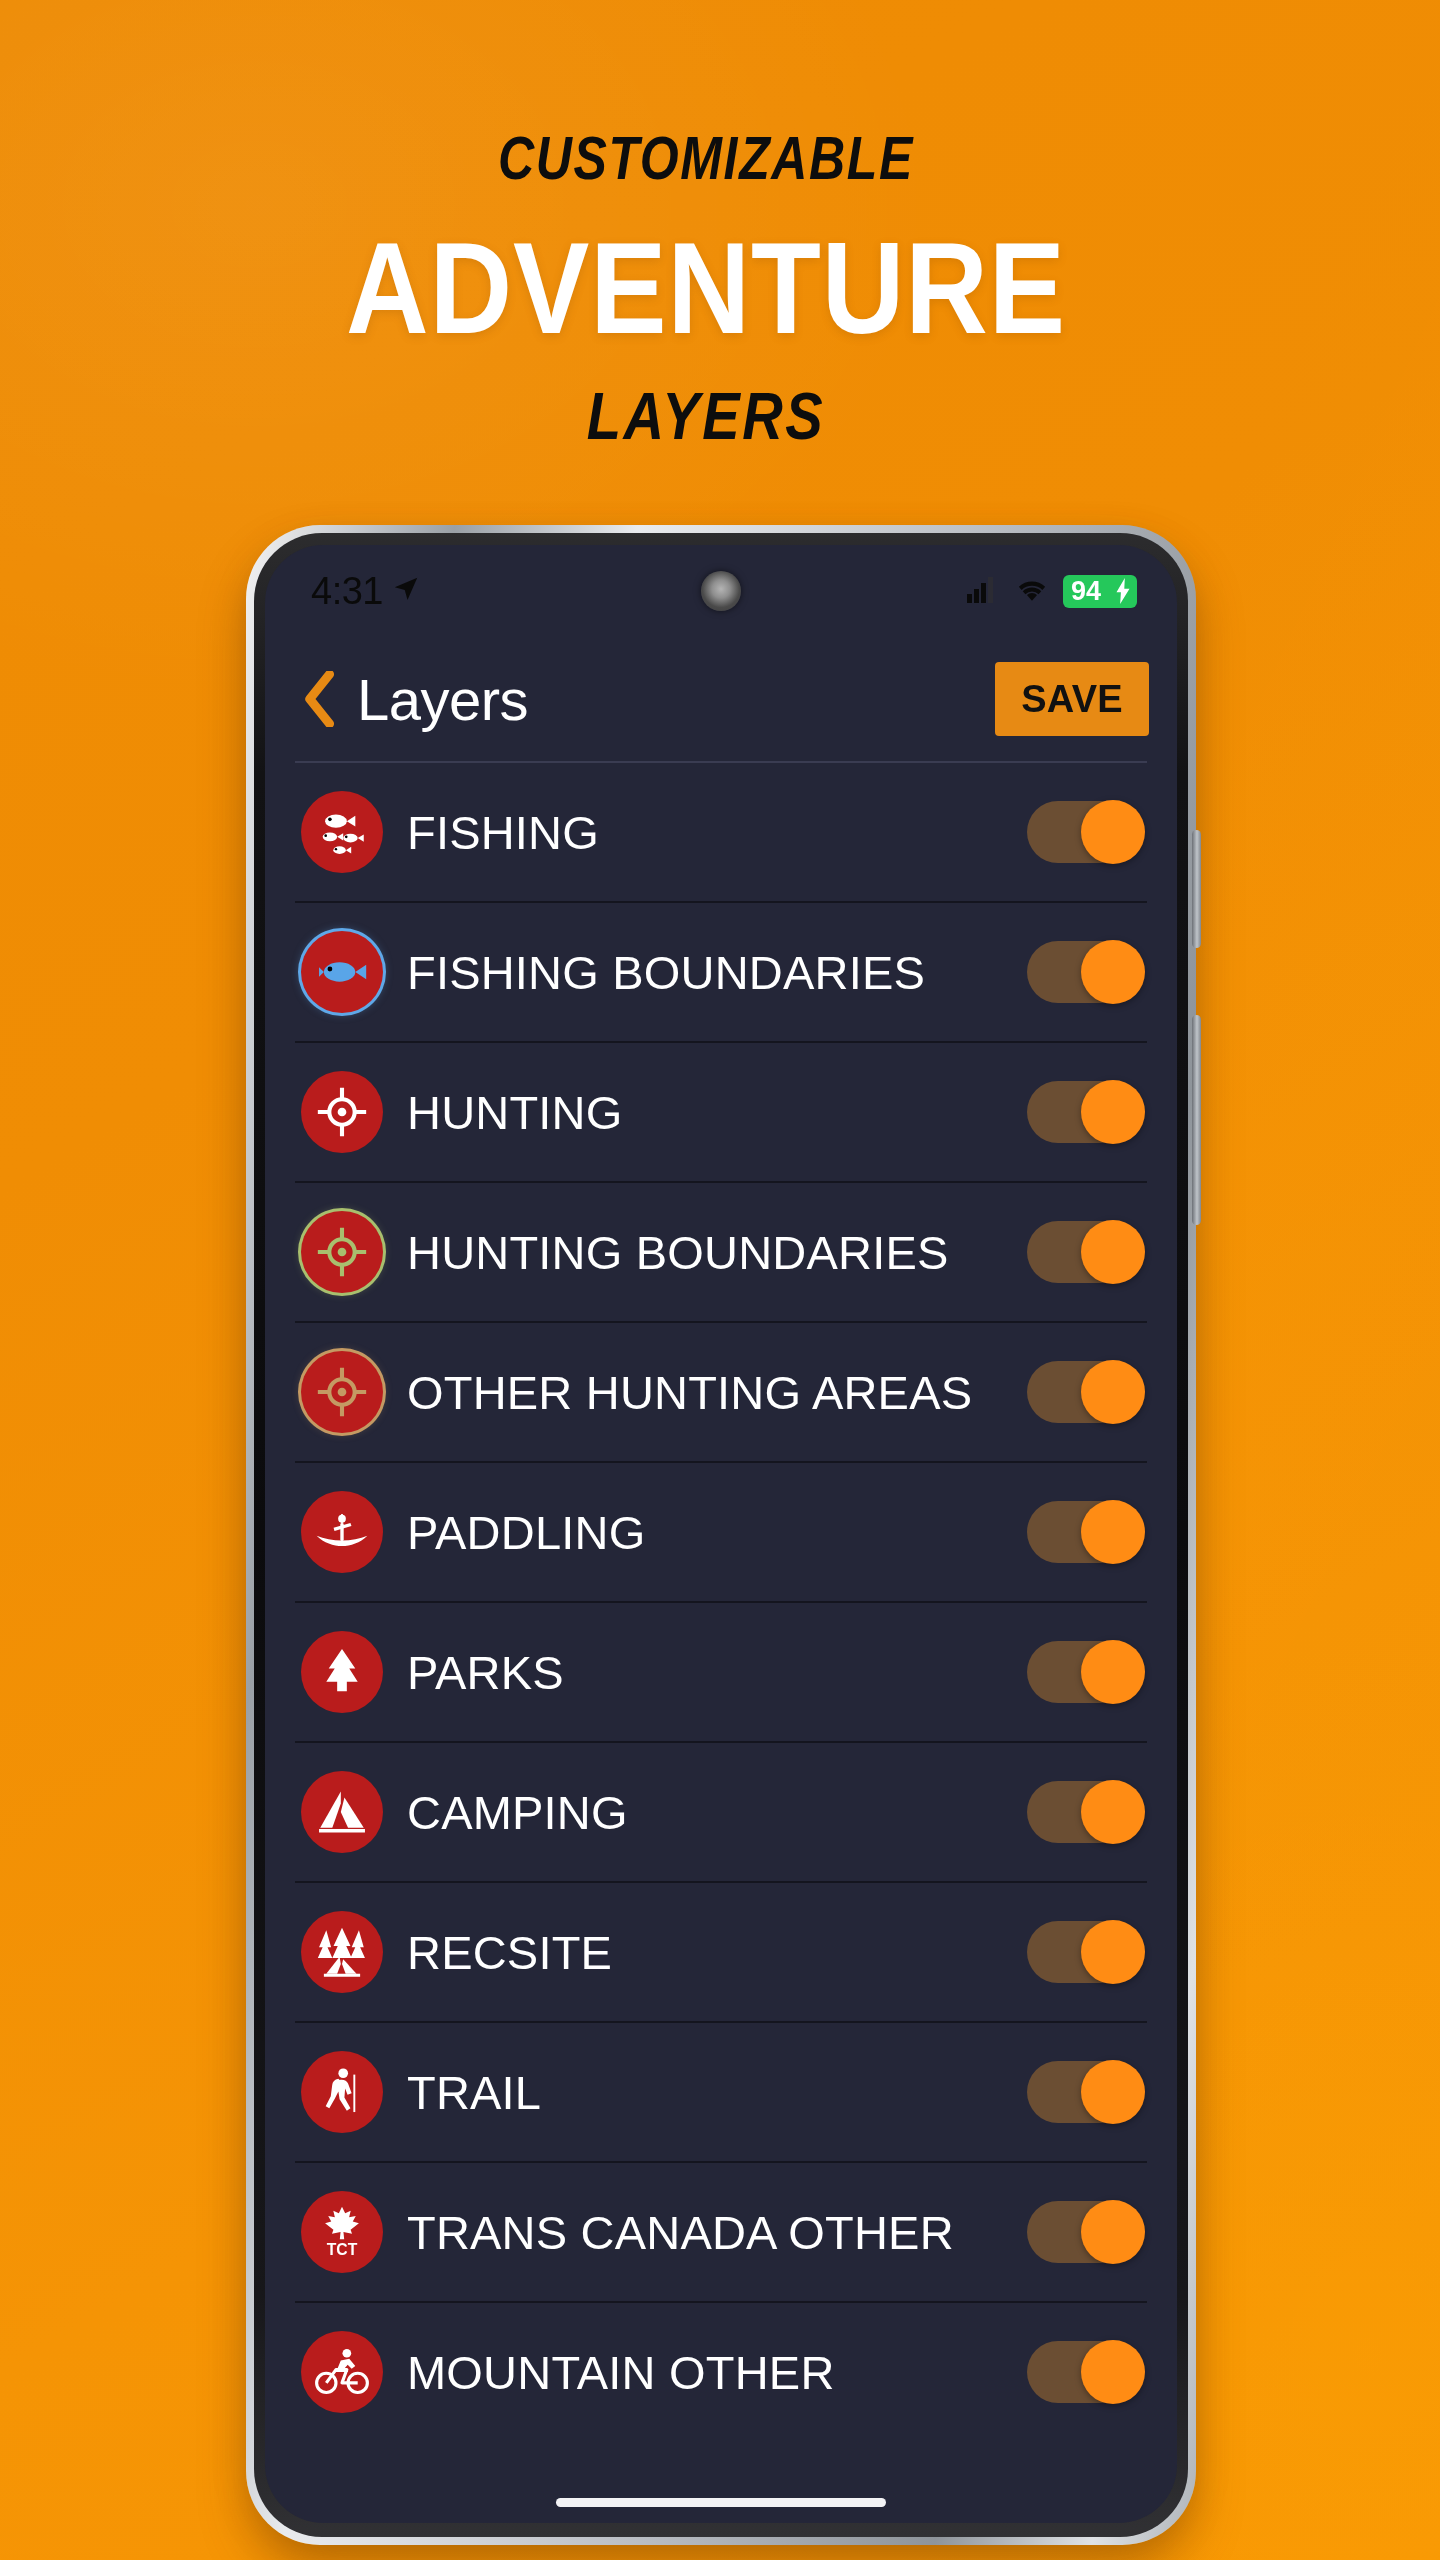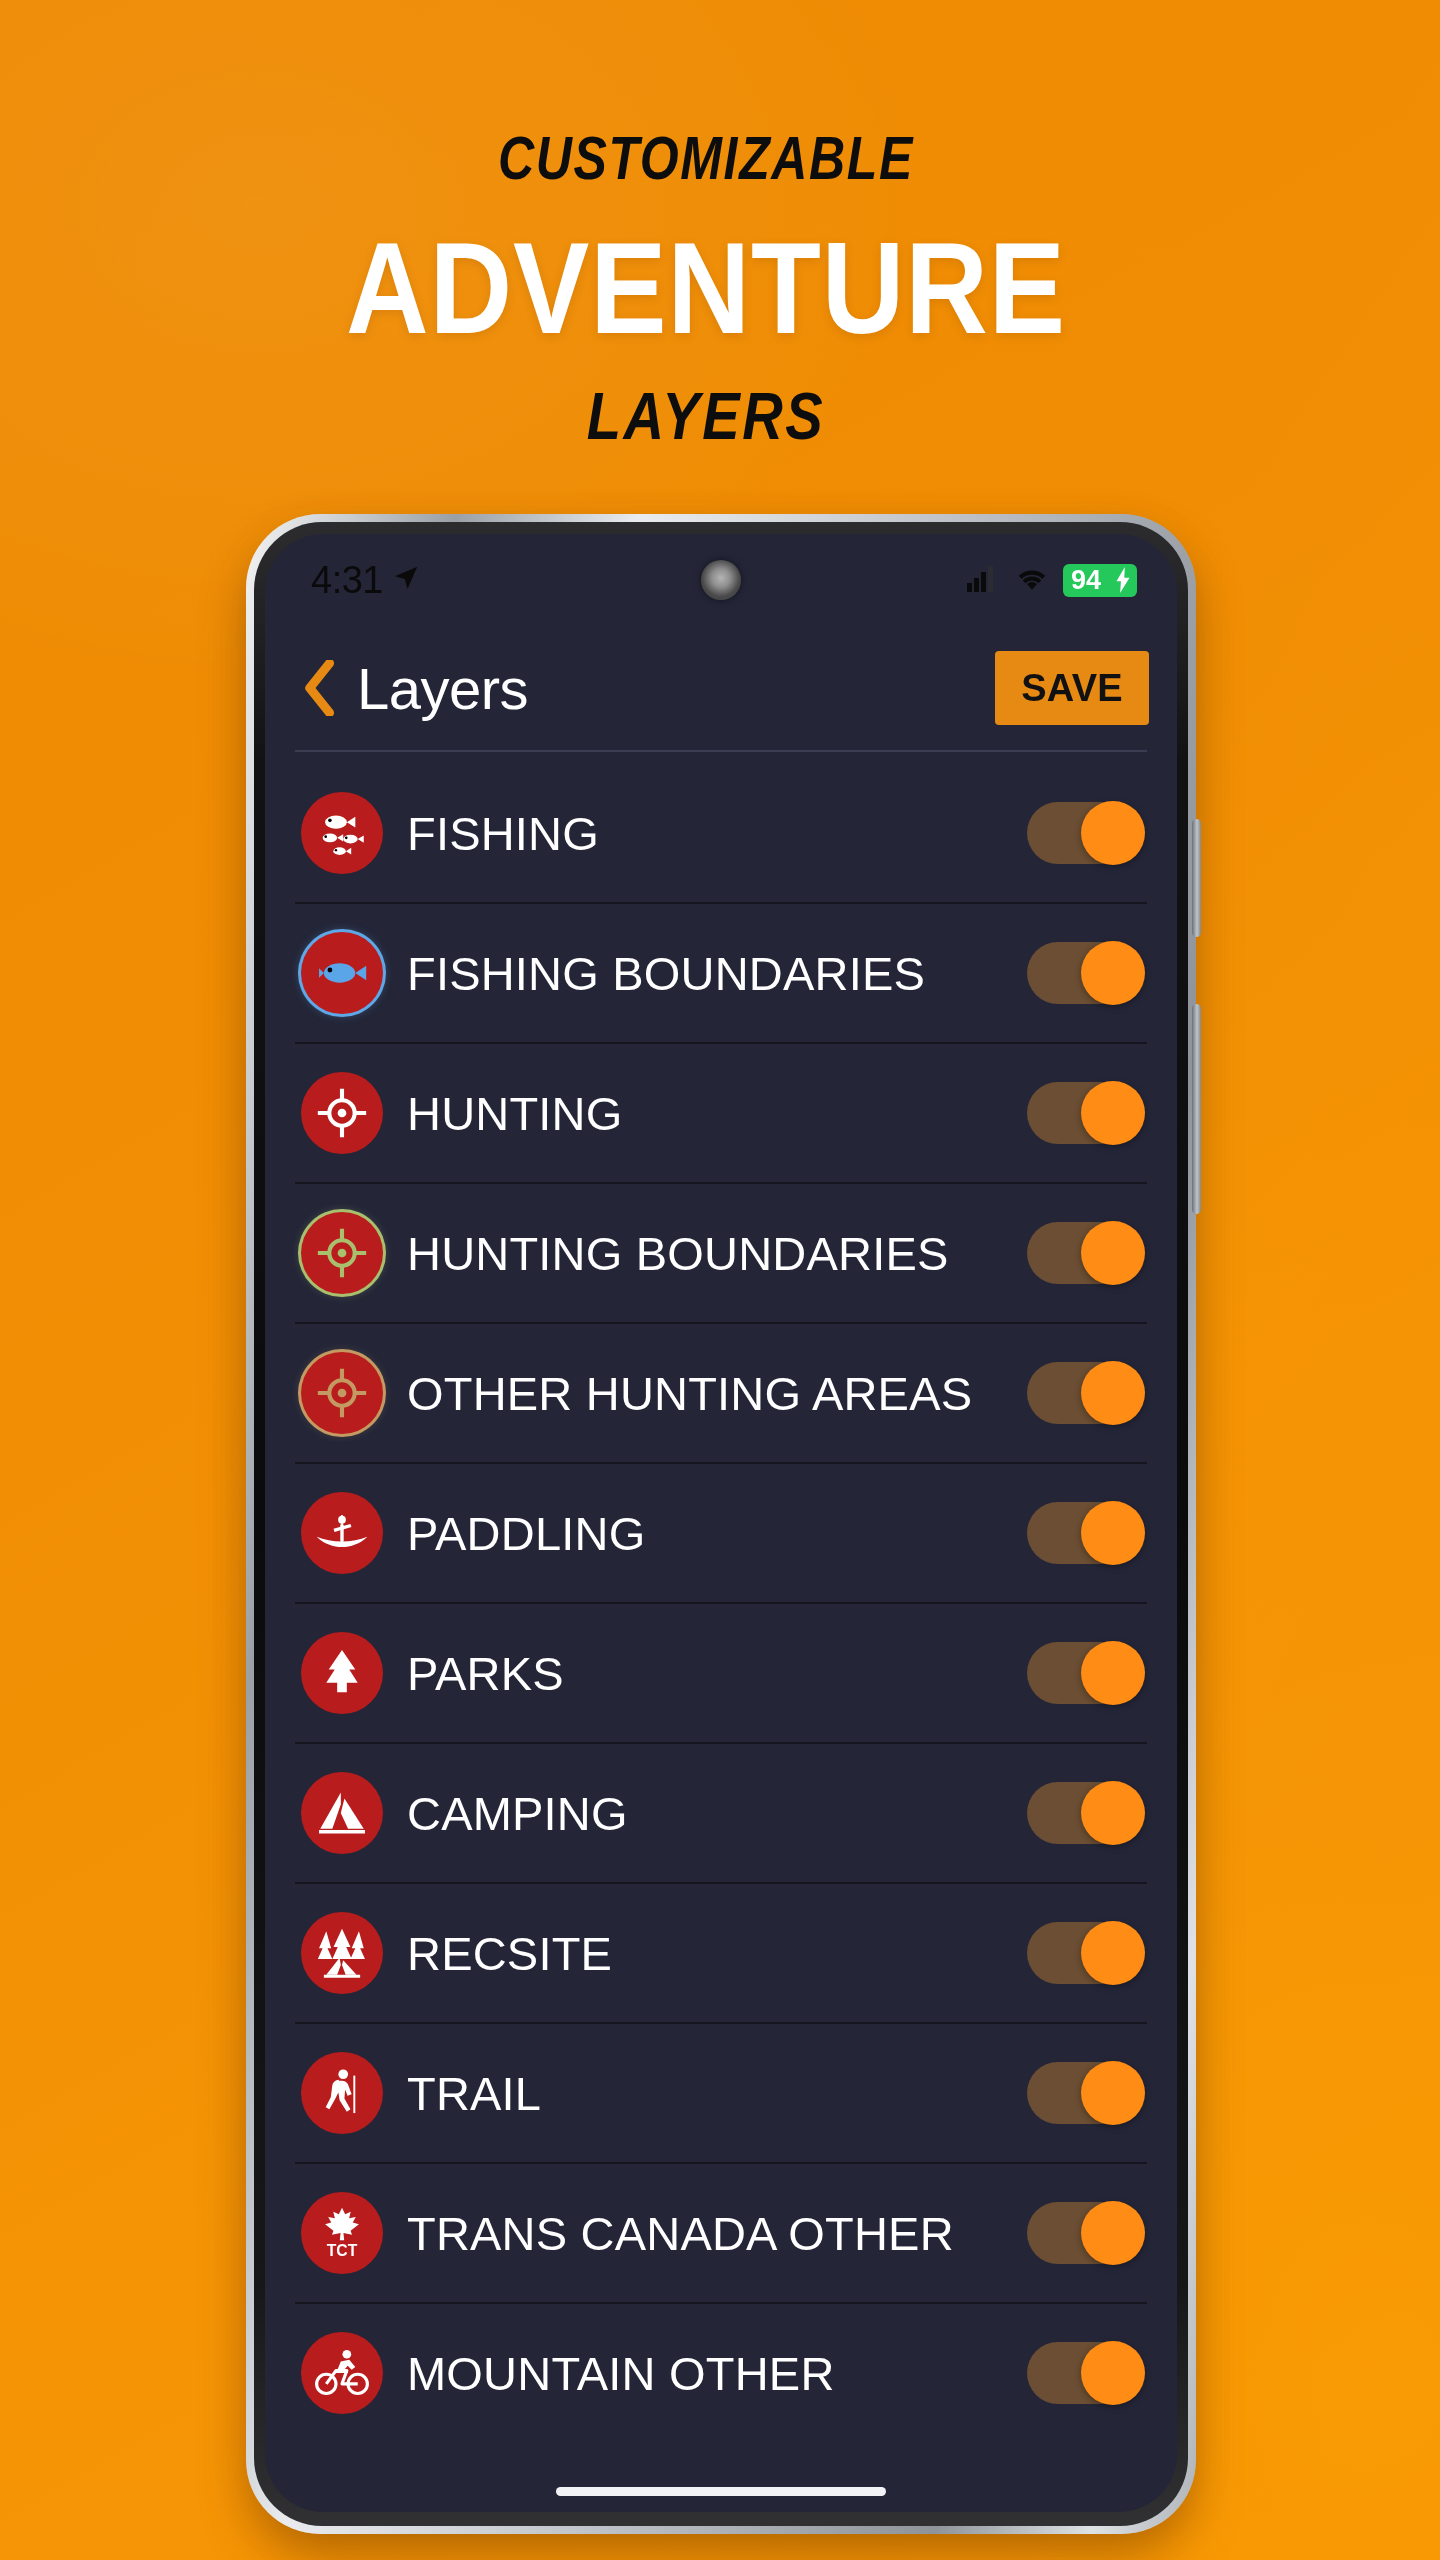--- a/index.html
+++ b/index.html
@@ -41,21 +41,21 @@
     font-family:"Liberation Sans", sans-serif;
     font-weight:bold; font-style:italic;
     font-size:66px; letter-spacing:3px;
     color:#0d0d0d; line-height:1;
     transform:scaleX(.85); transform-origin:center;
     margin-top:30px;
   }
 
   
   .phone-wrap{
-    position:absolute; left:246px; top:514px;
+    position:absolute; left:246px; top:525px;
     width:950px; height:2020px;
   }
   .phone-shadow{
     position:absolute; left:14px; top:26px; width:922px; height:1990px;
     border-radius:70px; background:rgba(90,45,0,.30); filter:blur(22px);
   }
   .phone-outer{
     position:absolute; inset:0;
     border-radius:74px;
     background:linear-gradient(100deg,#f2f2f2 0%,#c9ccd0 8%,#9aa0a6 16%,#e9ebee 30%,#b8bcc2 58%,#8e949a 80%,#dfe2e5 92%,#aeb3b8 100%);
@@ -118,21 +118,21 @@
   }
   .save-btn{
     background:#e78a14; color:#111111;
     font-size:38px; font-weight:bold; letter-spacing:.3px;
     padding:18px 26px; border-radius:4px; border:none;
     cursor:pointer; line-height:1;
   }
   .hdr-divider{ height:2px; background:#3a3c52; margin:0 30px; }
 
   
-  .layer-list{ padding:12px 0 0 0; }
+  .layer-list{ padding:0 0 0 0; }
   .layer-row{
     display:flex; align-items:center;
     height:138px; padding:0 34px 0 36px; gap:24px;
     cursor:pointer;
   }
   .layer-icon{
     width:82px; height:82px; border-radius:50%;
     flex:0 0 82px;
     display:flex; align-items:center; justify-content:center;
     background:#b91c1c; position:relative;

